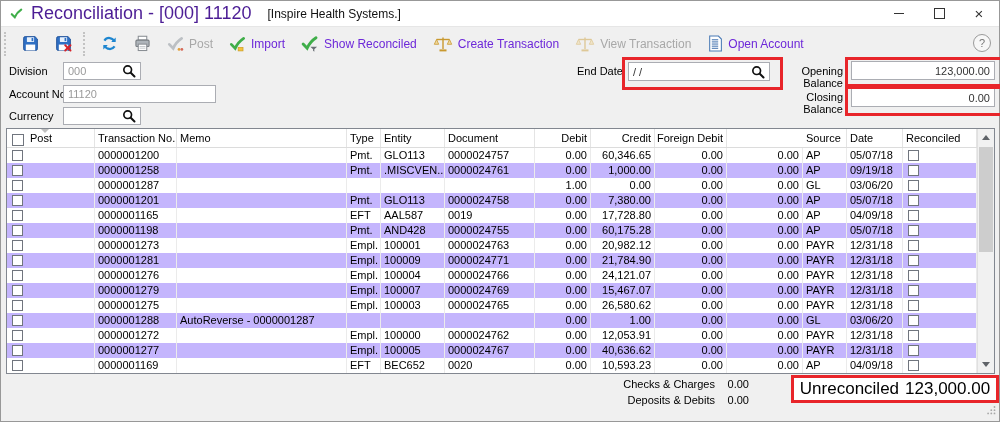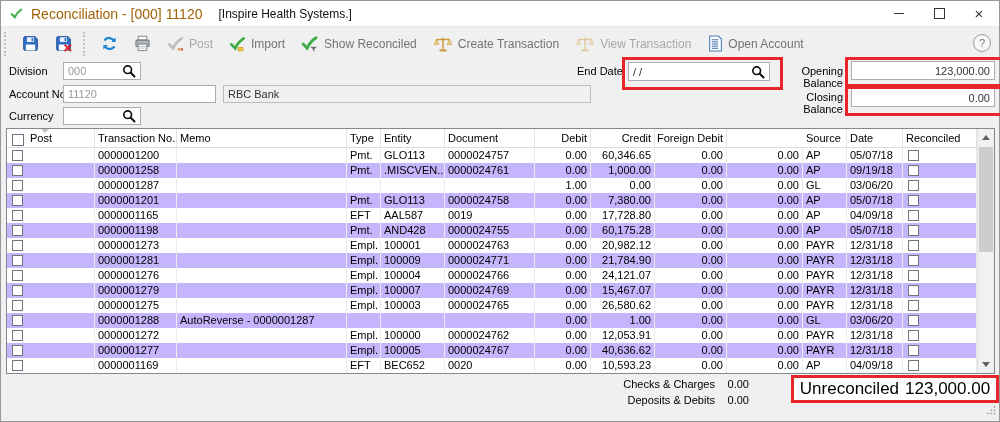--- a/index.html
+++ b/index.html
@@ -1,33 +1,33 @@
 <!DOCTYPE html>
 <html style="--annotation-red: #e8252a; --check-green: #3fae49; --icon-blue: #1e86d0; --scales-gold: #c9992f;"><head>
 <meta charset="utf-8">
 <style>
   html,body{margin:0;padding:0;background:#cfcfcf;}
   body{width:1000px;height:422px;position:relative;font-family:"Liberation Sans",sans-serif;overflow:hidden;}
   .window{position:absolute;inset:0;background:#f0f0f0;border:1px solid #989898;box-sizing:border-box;}
 
   
   .titlebar{position:absolute;top:0;left:0;right:0;height:25px;background:#ffffff;display:flex;align-items:center;}
-  .title-text{margin-left:8px;font-size:14px;color:#a16207;}
+  .title-text{margin-left:8px;font-size:18px;color:#4c1d95;}
   .title-company{margin-left:16px;font-size:12px;color:#111;}
   .title-icon{margin-left:9px;display:flex;align-items:center;}
   .win-controls{position:absolute;right:0;top:0;height:25px;display:flex;}
   .win-btn{width:40px;height:25px;display:flex;align-items:center;justify-content:center;}
   .glyph-min{width:10px;height:0;border-top:1px solid #333;display:block;}
   .glyph-max{width:9px;height:9px;border:1px solid #333;display:block;}
   .glyph-close{font-size:15px;color:#333;line-height:1;}
 
   
   .toolbar{position:absolute;top:25px;left:0;right:0;height:33px;background:#f0f0f0;border-top:1px solid #e6e6e6;display:flex;align-items:center;}
   .grip{width:4px;height:24px;border-left:2px dotted #c3c3c3;margin:0 4px 0 3px;}
-  .tb-btn{display:flex;align-items:center;gap:5px;padding:3px 8px;font-size:12px;color:#737373;white-space:nowrap;}
+  .tb-btn{display:flex;align-items:center;gap:5px;padding:3px 8px;font-size:12px;color:#6d28d9;white-space:nowrap;}
   .tb-btn.disabled{color:#a8a8a8;}
   .help-btn{position:absolute;right:8px;top:7px;width:16px;height:16px;border:1px solid #9a9a9a;border-radius:50%;display:flex;align-items:center;justify-content:center;font-size:11px;color:#777;background:#f7f7f7;}
 
   
   .form-label{position:absolute;font-size:11px;color:#000;}
   .field{position:absolute;background:#fff;border:1px solid #abadb3;font-size:11px;color:#333;display:flex;align-items:center;padding:0 4px;box-sizing:border-box;height:18px;}
   .field .val{flex:1;overflow:hidden;white-space:nowrap;}
   .field.gray-text .val{color:#9a9a9a;}
   .field.readonly{background:#f0f0f0;border-color:#b9bdc2;}
   .field.num .val{text-align:right;}
@@ -182,23 +182,20 @@
       <svg width="14" height="14" viewBox="0 0 16 16">
           <circle cx="6.5" cy="6.5" r="4.4" fill="none" stroke="#111" stroke-width="1.9"></circle>
           <path d="M10 10l4.3 4.3" stroke="#111" stroke-width="2.3" stroke-linecap="round"></path>
         </svg>
     </span>
   </div>
 
   <span class="form-label" style="left:8px;top:87px;">Account No.</span>
   <div class="field gray-text" style="left:62px;top:84px;width:153px;">
     <span class="val">11120</span>
-  </div>
-  <div class="field readonly" style="left:222px;top:84px;width:368px;">
-    <span class="val">RBC Bank</span>
   </div>
 
   <span class="form-label" style="left:8px;top:109px;">Currency</span>
   <div class="field" style="left:62px;top:106px;width:78px;">
     <span class="val"></span>
     <span class="search-ic">
       <svg width="14" height="14" viewBox="0 0 16 16">
           <circle cx="6.5" cy="6.5" r="4.4" fill="none" stroke="#111" stroke-width="1.9"></circle>
           <path d="M10 10l4.3 4.3" stroke="#111" stroke-width="2.3" stroke-linecap="round"></path>
         </svg>

